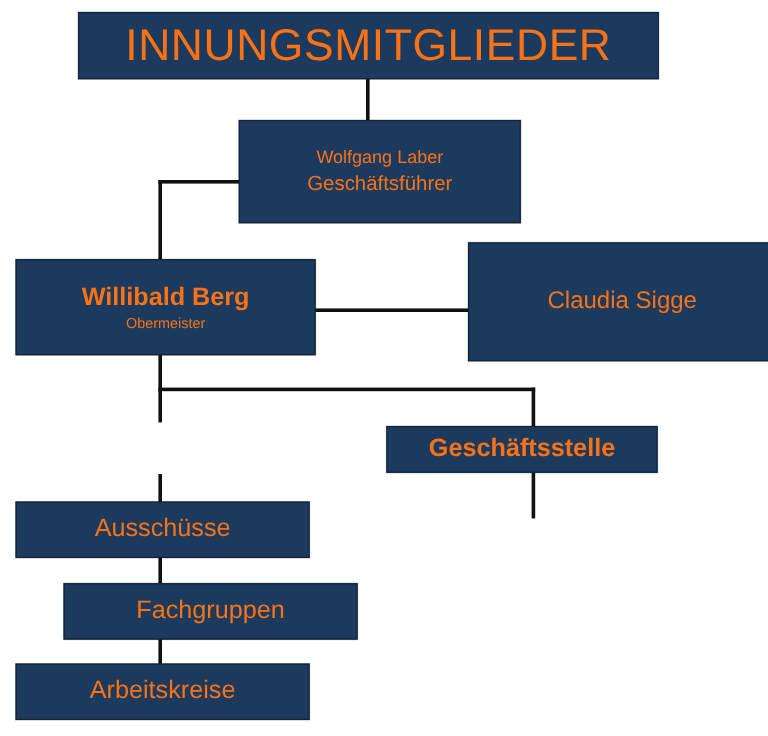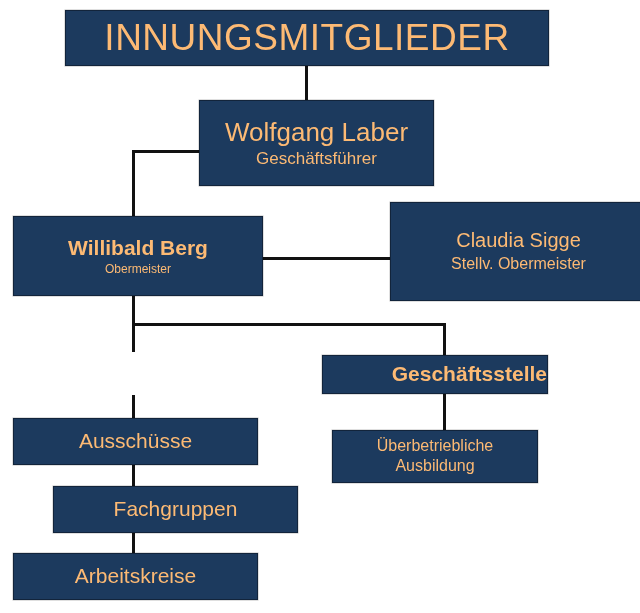--- a/index.html
+++ b/index.html
@@ -15,21 +15,21 @@
     width: 640px;
     height: 613px;
     background: #ffffff;
     overflow: hidden;
   }
   .node {
     position: absolute;
     box-sizing: border-box;
     background: #1c3a5e;
     border: 1px solid #12243b;
-    color: #fdba74;
+    color: #f97316;
     display: flex;
     flex-direction: column;
     align-items: center;
     justify-content: center;
     text-align: center;
     line-height: 1.18;
     z-index: 3;
     box-shadow: 0 0 0 0.5px rgba(0,0,0,0.25);
   }
   .node .line-main {
@@ -54,21 +54,21 @@
     letter-spacing: 0.5px;
   }
 
   
   #node-gf {
     left: 199px;
     top: 100px;
     width: 235px;
     height: 86px;
   }
-  #node-gf .line-main { font-size: 26px; }
+  #node-gf .line-main { font-size: 15px; }
   #node-gf .line-sub  { font-size: 17px; margin-top: 2px; text-align: right; }
 
   
   #node-om {
     left: 13px;
     top: 216px;
     width: 250px;
     height: 80px;
   }
   #node-om .line-main { font-size: 21px; font-weight: 700; }
@@ -95,21 +95,20 @@
   #node-ausschuesse  { top: 418px; }
   #node-fachgruppen  { top: 486px; margin-left: 40px; }
   #node-arbeitskreise{ top: 553px; }
 
   
   #node-geschaeftsstelle {
     left: 322px;
     top: 355px;
     width: 226px;
     height: 39px;
-    align-items: flex-end;
   }
   #node-geschaeftsstelle .line-main { font-size: 21px; font-weight: 700; }
 
   #node-ausbildung {
     left: 332px;
     top: 430px;
     width: 206px;
     height: 53px;
   }
   #node-ausbildung .line-main { font-size: 16px; }
@@ -171,38 +170,33 @@
     <span class="line-sub">Geschäftsführer</span>
   </div>
 
   <div class="node" id="node-om">
     <span class="line-main">Willibald Berg</span>
     <span class="line-sub">Obermeister</span>
   </div>
 
   <div class="node" id="node-stellv">
     <span class="line-main">Claudia Sigge</span>
-    <span class="line-sub">Stellv. Obermeister</span>
   </div>
 
 
   <div class="node stack-left" id="node-ausschuesse">
     <span class="line-main">Ausschüsse</span>
   </div>
 
   <div class="node stack-left" id="node-fachgruppen">
     <span class="line-main">Fachgruppen</span>
   </div>
 
   <div class="node stack-left" id="node-arbeitskreise">
     <span class="line-main">Arbeitskreise</span>
   </div>
 
   <div class="node" id="node-geschaeftsstelle">
     <span class="line-main">Geschäftsstelle</span>
   </div>
 
-  <div class="node" id="node-ausbildung">
-    <span class="line-main">Überbetriebliche</span>
-    <span class="line-sub">Ausbildung</span>
-  </div>
 
 </div>
 
 </body></html>

